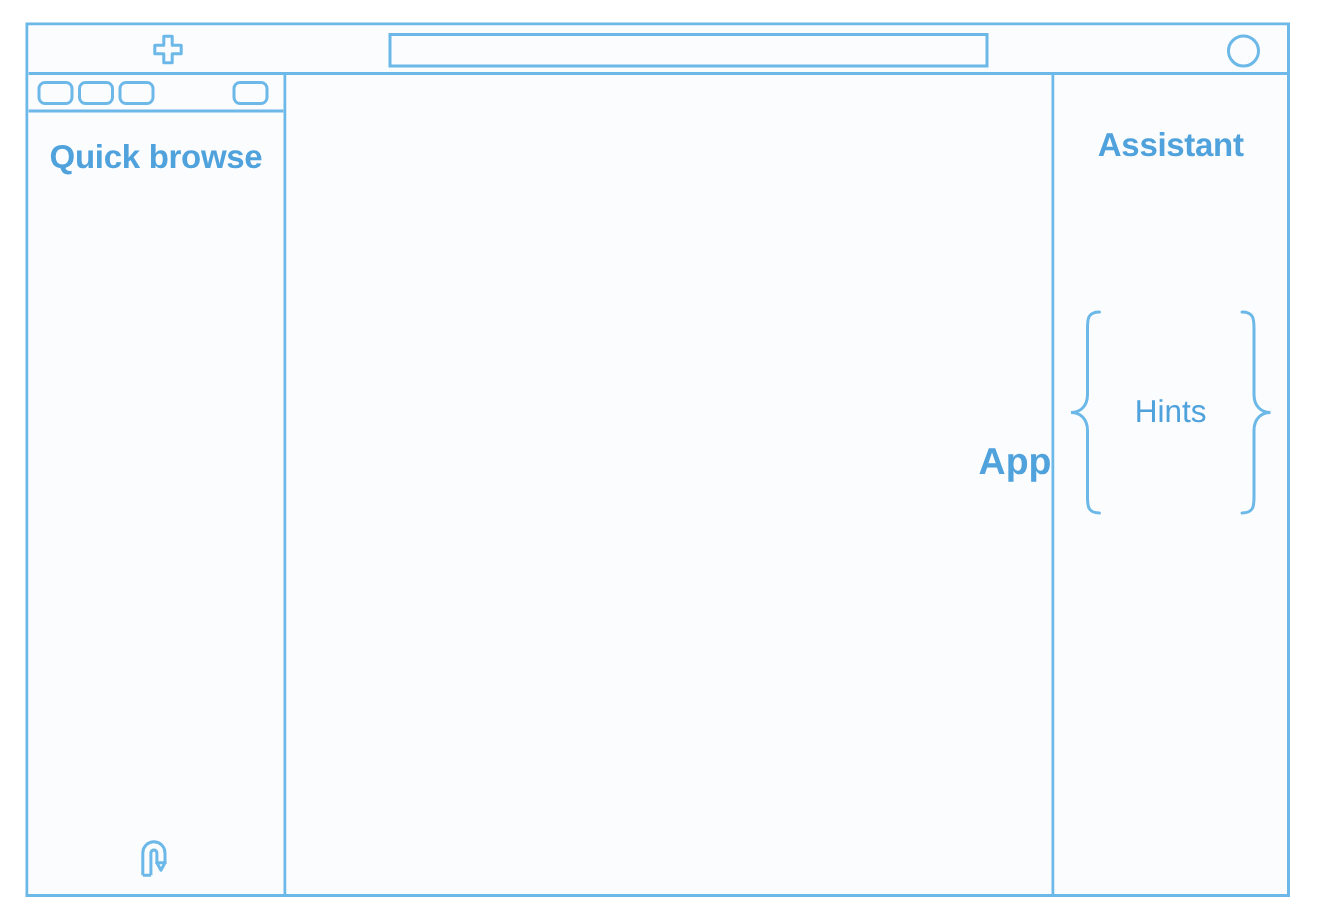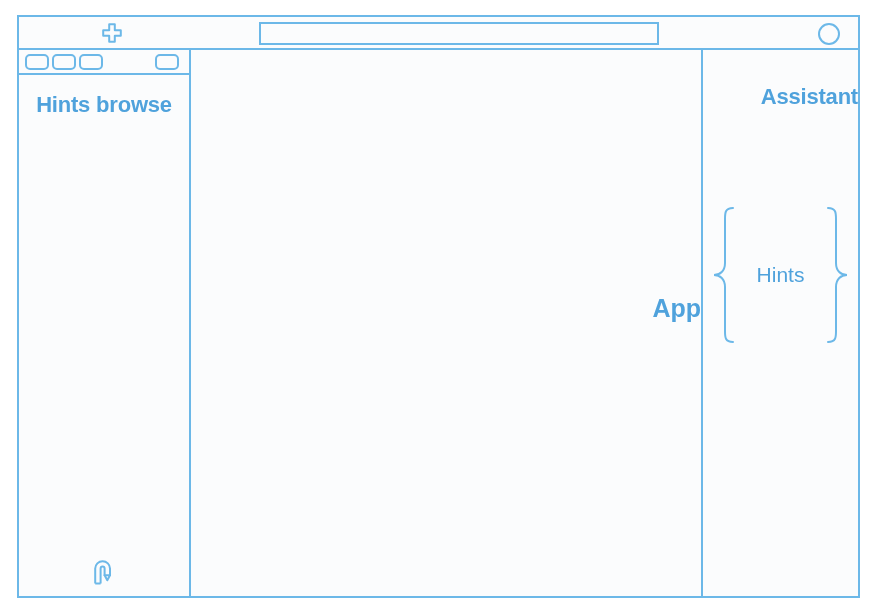--- a/index.html
+++ b/index.html
@@ -168,21 +168,21 @@
     position: absolute;
     right: 0;
     top: 0;
     width: 155px;
     height: 100%;
     box-sizing: border-box;
     background: #FBFCFD;
   }
   #assistant-heading {
     margin-top: 34px;
-    text-align: right;
+    text-align: center;
     font-size: 22px;
     font-weight: bold;
     color: #4FA2DC;
     letter-spacing: -0.2px;
   }
 
   #hints-group {
     position: absolute;
     left: 0;
     top: 152px;
@@ -224,21 +224,21 @@
 
     <div id="sidebar">
 
       <div id="sidebar-toolbar">
         <div class="chip c0"></div>
         <div class="chip c1"></div>
         <div class="chip c2"></div>
         <div class="chip c3"></div>
       </div>
 
-      <div id="sidebar-heading">Hints browse</div>
+      <div id="sidebar-heading">Quick browse</div>
 
       <div id="sidebar-footer">
         <span id="back-icon">
           <svg width="28" height="30" viewBox="0 0 28 30">
             <path d="M5.2 27.5 L5.2 12.6 A7.4 7.4 0 0 1 20.0 12.6 L20.0 20.0" fill="none" stroke="#6CB8E8" stroke-width="2" stroke-linecap="butt" stroke-linejoin="round"></path>
             <path d="M10.6 27.5 L10.6 12.6 A2.0 2.0 0 0 1 14.6 12.6 L14.6 20.0" fill="none" stroke="#6CB8E8" stroke-width="2" stroke-linecap="butt" stroke-linejoin="round"></path>
             <path d="M5.2 27.5 L10.6 27.5" fill="none" stroke="#6CB8E8" stroke-width="2"></path>
             <path d="M14.6 19.2 L20.0 19.2 L17.3 24.2 Z" fill="none" stroke="#6CB8E8" stroke-width="2" stroke-linejoin="round"></path>
           </svg>
         </span>

